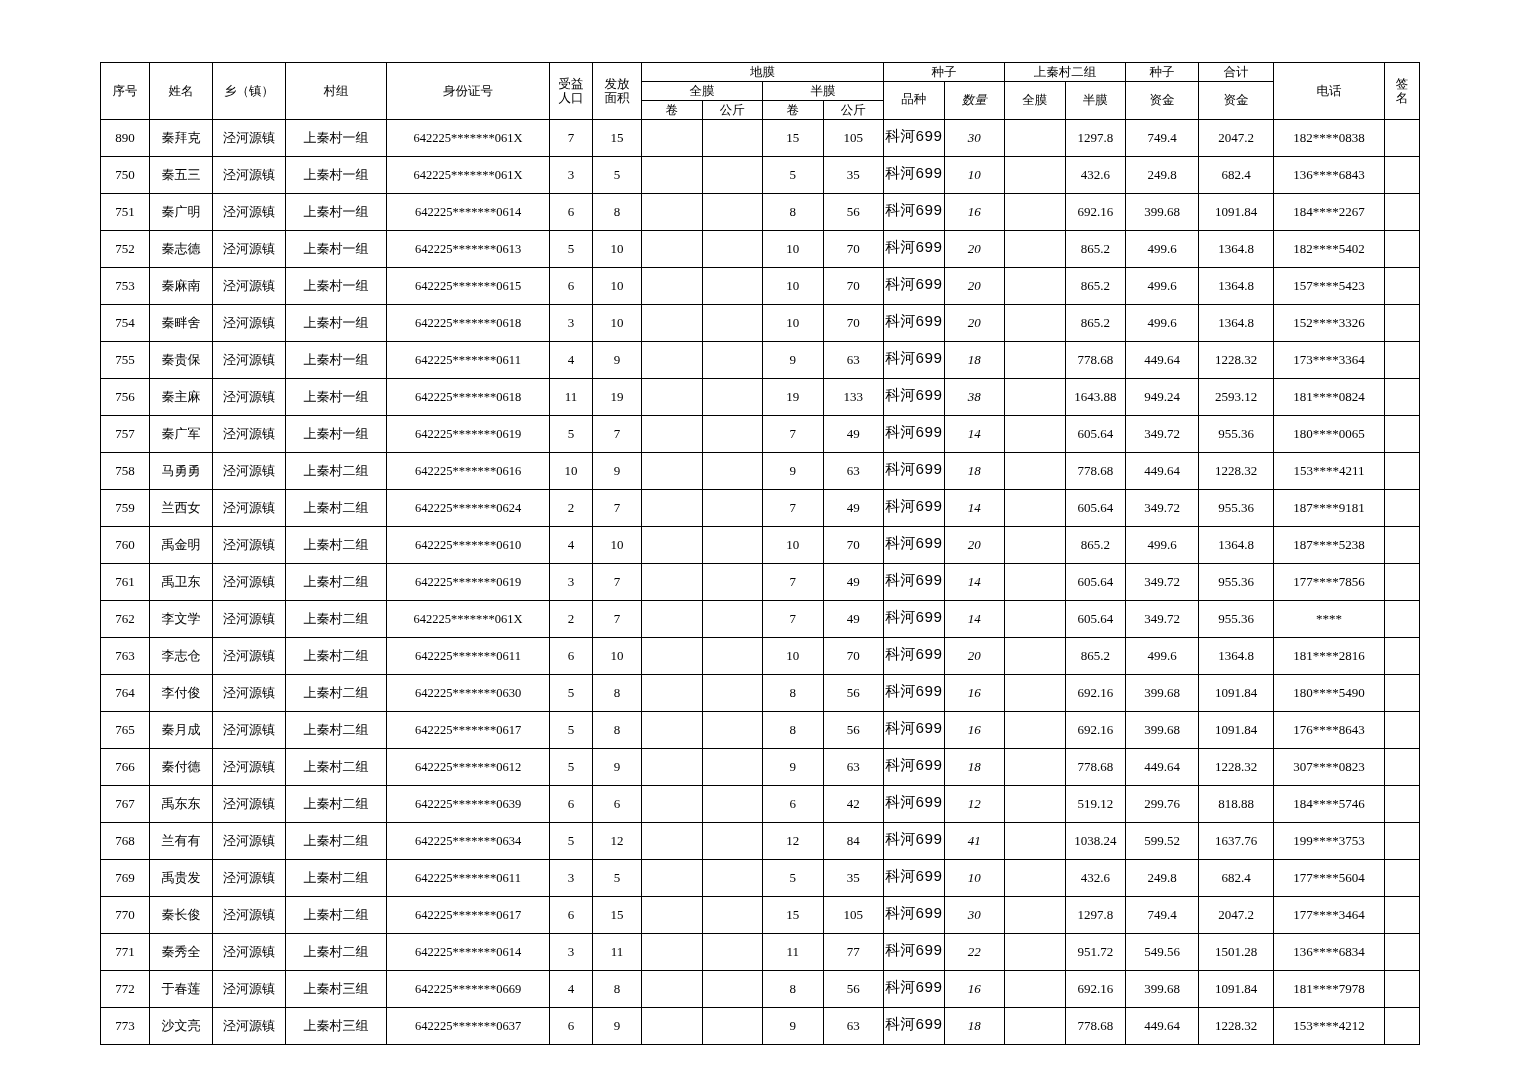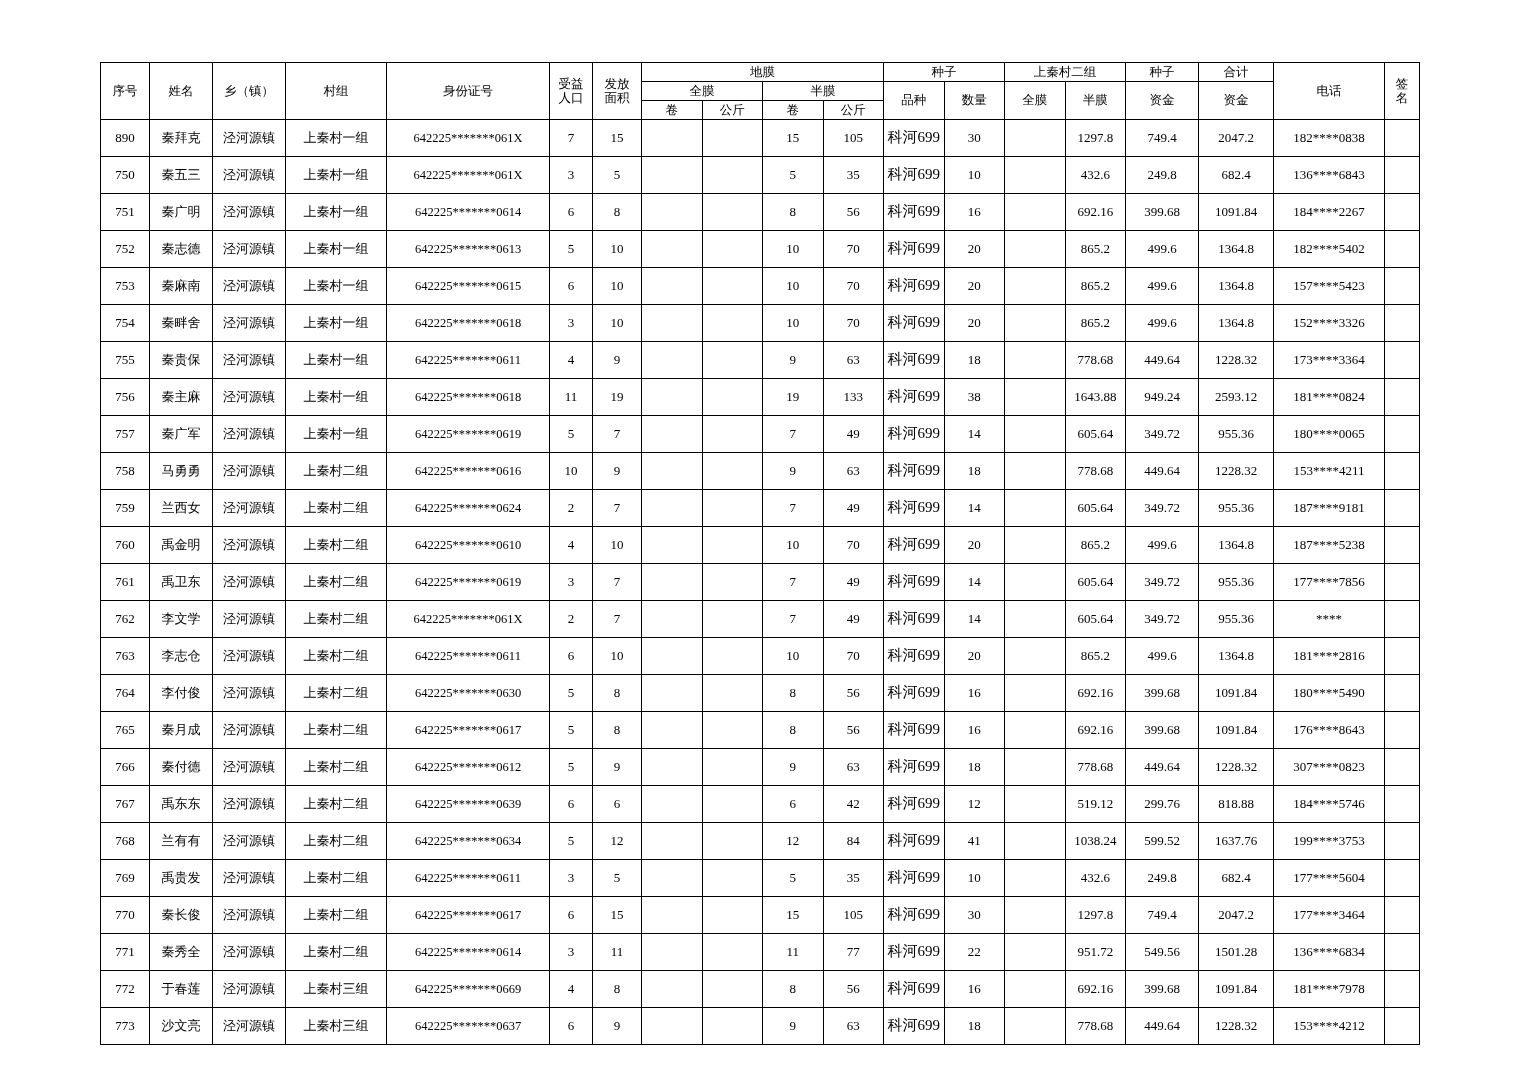--- a/index.html
+++ b/index.html
@@ -48,22 +48,22 @@
   .c-name     { width: 62px; }
   .c-town     { width: 72px; }
   .c-village  { width: 100px; }
   .c-id       { width: 162px; }
   .c-pop      { width: 42px; }
   .c-area     { width: 48px; }
   .c-fjuan    { width: 40px; }
   .c-fkg      { width: 48px; }
   .c-hjuan    { width: 44px; }
   .c-hkg      { width: 52px; }
-  .c-variety  { width: 50px; }
-  .c-qty      { width: 70px; }
+  .c-variety  { width: 50px; font-family: Liberation Mono, monospace; }
+  .c-qty      { width: 70px; font-style: italic; }
   .c-fullfund { width: 62px; }
   .c-halffund { width: 80px; }
   .c-seedfund { width: 72px; }
   .c-total    { width: 74px; }
   .c-phone    { width: 110px; }
   .c-sign     { width: 34px; }
 
   .hdr-tall { height: 56px; }
   .variety-cell {
     font-size: 15px;

